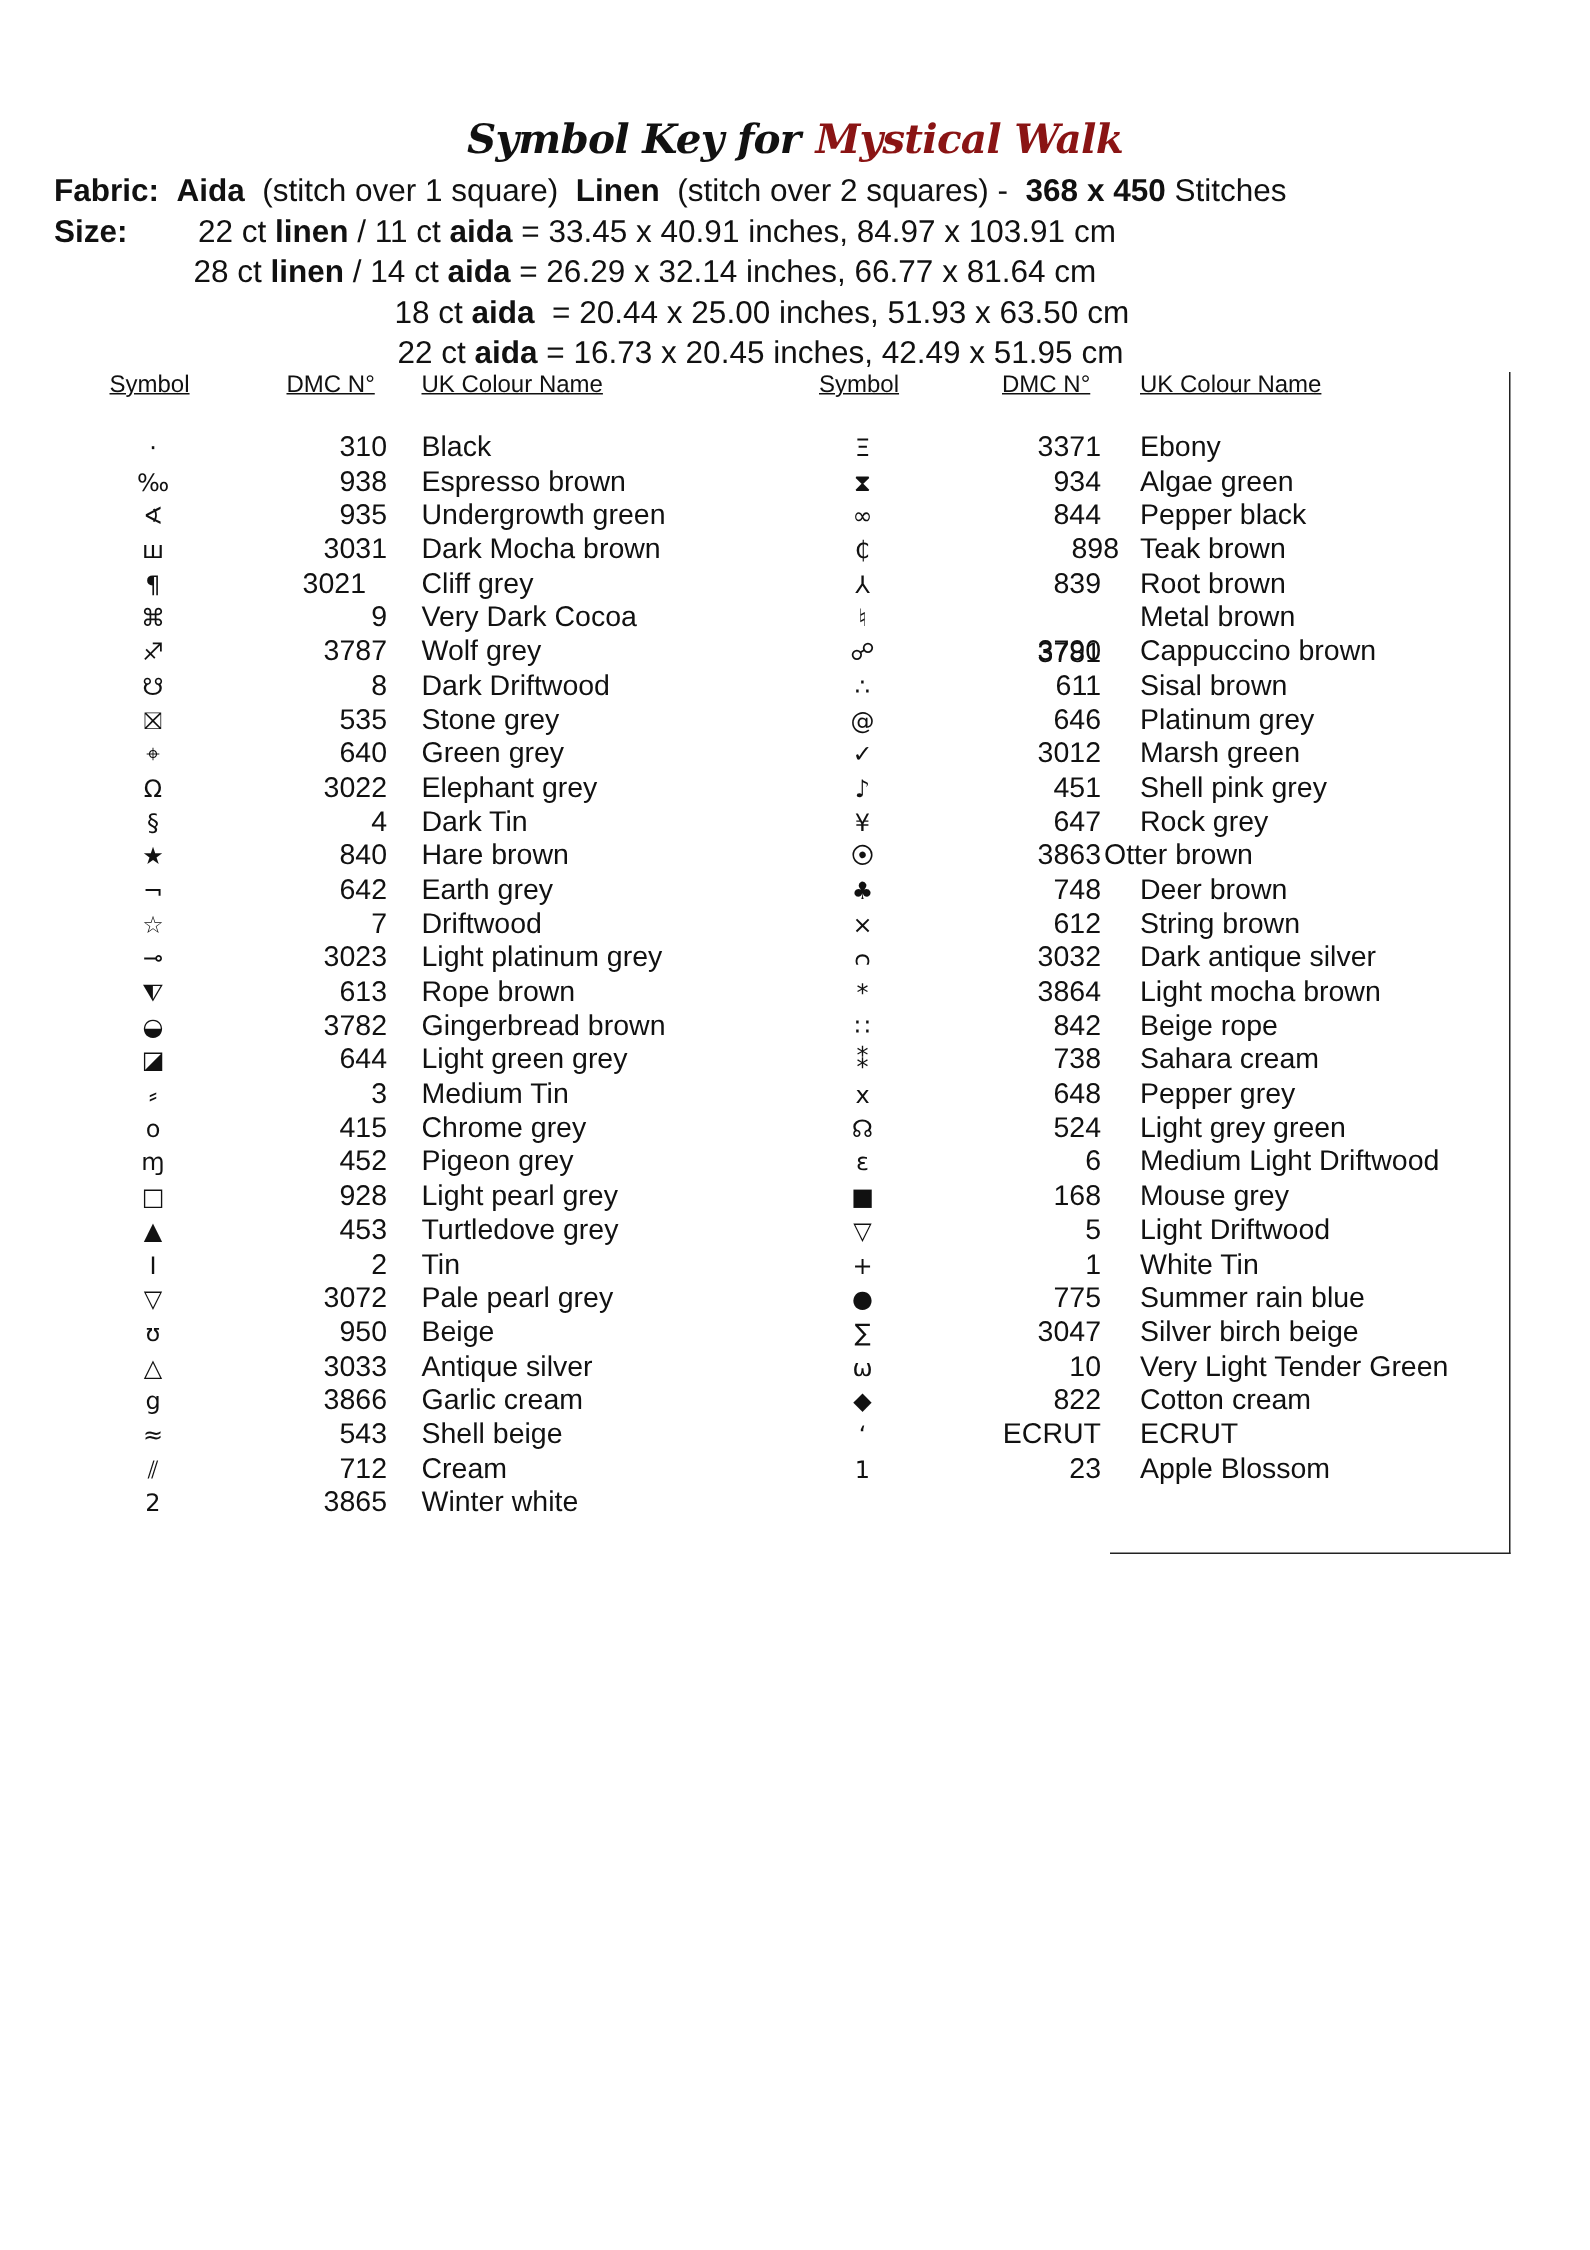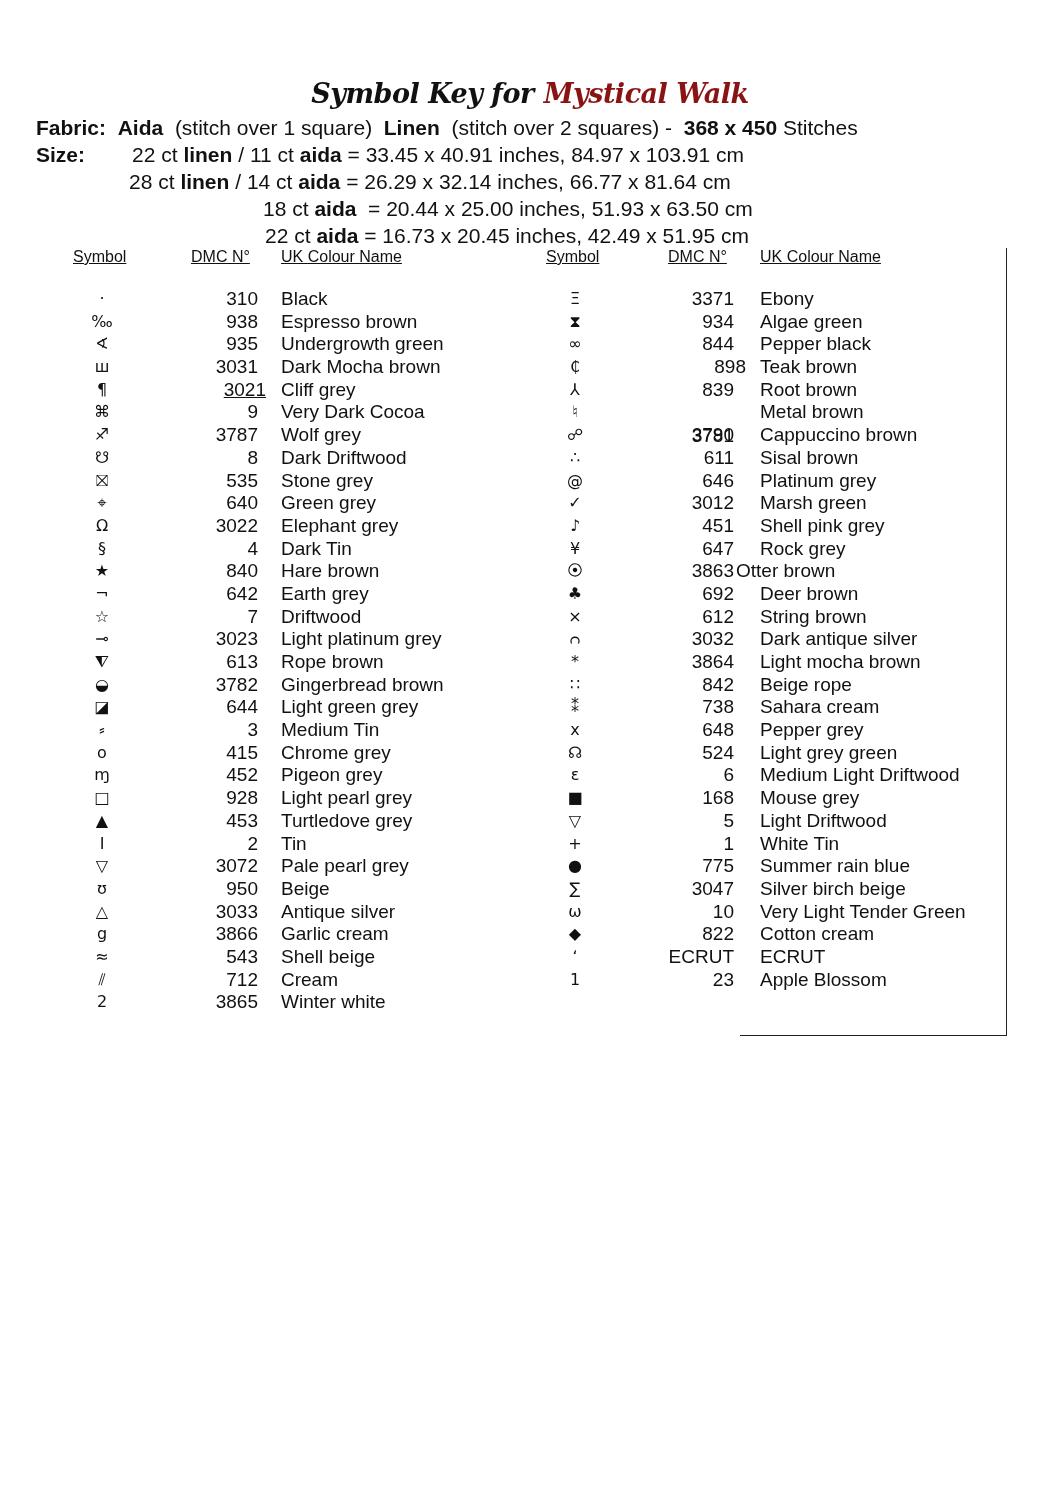--- a/index.html
+++ b/index.html
@@ -63,21 +63,21 @@
       <span class="dmc" style="left: 168px;">935</span>
       <span class="cname" style="left: 281px;">Undergrowth green</span>
     </div>
     <div class="row">
       <span class="sym" style="left: 82px;">ш</span>
       <span class="dmc" style="left: 168px;">3031</span>
       <span class="cname" style="left: 281px;">Dark Mocha brown</span>
     </div>
     <div class="row">
       <span class="sym" style="left: 82px;">¶</span>
-      <span class="dmc" style="left: 176px; text-decoration: underline;">3021</span>
+      <span class="dmc" style="left: 154px;">3021</span>
       <span class="cname" style="left: 281px; text-align: right;">Cliff grey</span>
     </div>
     <div class="row">
       <span class="sym" style="left: 82px;">⌘</span>
       <span class="dmc" style="left: 168px;">9</span>
       <span class="cname" style="left: 281px;">Very Dark Cocoa</span>
     </div>
     <div class="row">
       <span class="sym" style="left: 82px;">♐</span>
       <span class="dmc" style="left: 168px;">3787</span>
@@ -270,21 +270,21 @@
       <span class="dmc" style="left: 644px;">647</span>
       <span class="cname" style="left: 760px;">Rock grey</span>
     </div>
     <div class="row">
       <span class="sym" style="left: 555px;">⦿</span>
       <span class="dmc" style="left: 644px;">3863</span>
       <span class="cname" style="left: 736px;">Otter brown</span>
     </div>
     <div class="row">
       <span class="sym" style="left: 555px;">♣</span>
-      <span class="dmc" style="left: 644px;">692</span>
+      <span class="dmc" style="left: 644px;">748</span>
       <span class="cname" style="left: 760px;">Deer brown</span>
     </div>
     <div class="row">
       <span class="sym" style="left: 555px;">⨯</span>
       <span class="dmc" style="left: 644px;">612</span>
       <span class="cname" style="left: 760px;">String brown</span>
     </div>
     <div class="row">
       <span class="sym" style="left: 555px;">ᴒ</span>
       <span class="dmc" style="left: 644px;">3032</span>

